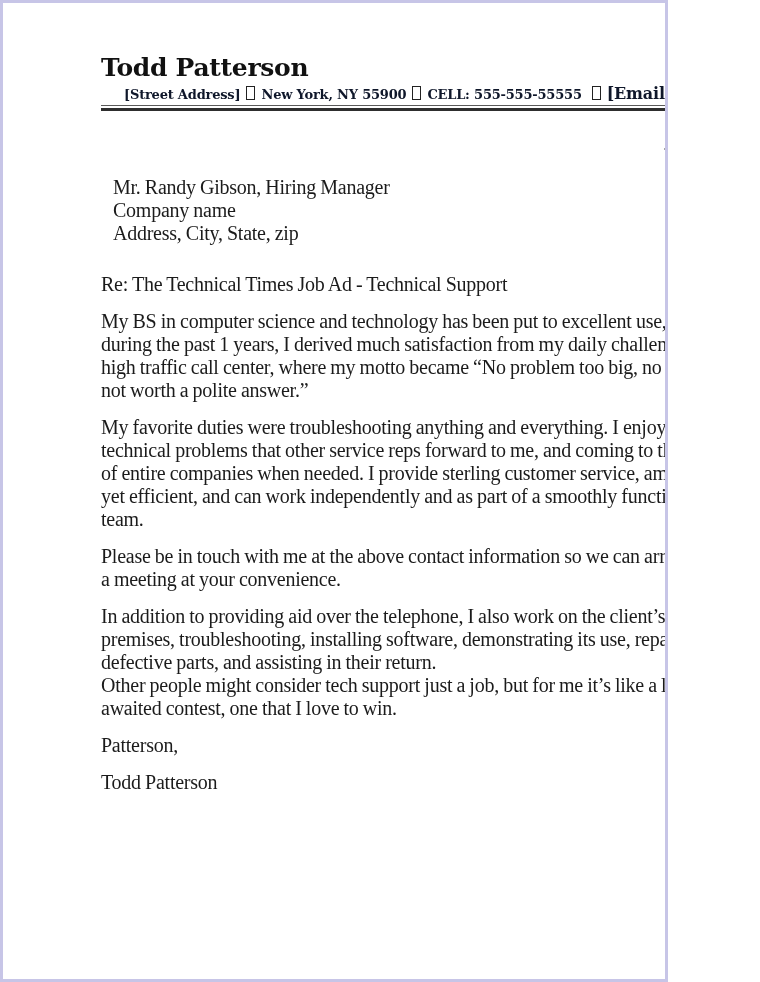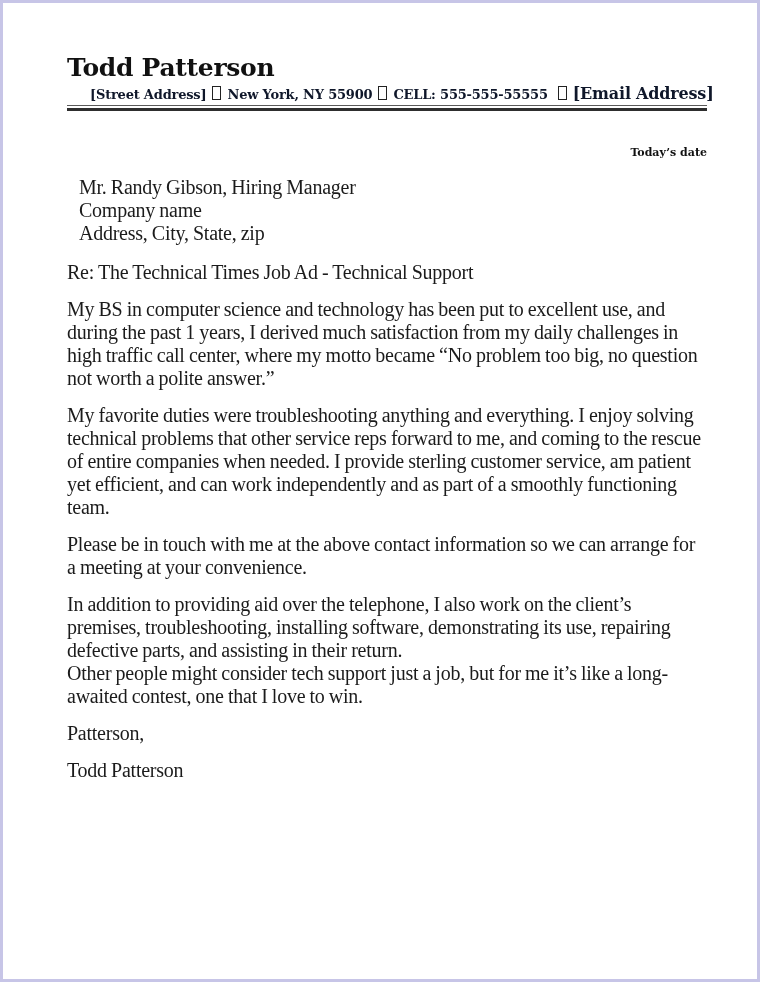--- a/index.html
+++ b/index.html
@@ -1,24 +1,24 @@
 <!DOCTYPE html>
 <html><head>
 <meta charset="utf-8">
 <style>
   html, body { margin: 0; padding: 0; background: #ffffff; }
 
   .page {
     position: relative;
-    width: 760px;
+    width: 668px;
     height: 982px;
     box-sizing: border-box;
     background: #ffffff;
     border: 3px solid #c7c5e7;
-    padding: 50px 50px 0 64px;
+    padding: 50px 50px 0 98px;
     overflow: hidden;
     font-family: "Liberation Serif", serif;
     color: #1b1b1b;
   }
 
   
   .letterhead { width: 640px; }
 
   .name {
     font-family: "DejaVu Serif", serif;
@@ -80,21 +80,21 @@
     letter-spacing: -0.25px;
     word-spacing: -0.5px;
   }
 
   .recipient {
     margin: 12px;
     white-space: pre-line;
   }
 
   .para { margin: 14px 0 0 0; white-space: pre-line; }
-  .subject { margin-top: 16px; }
+  .subject { margin-top: 28px; }
 </style>
 </head>
 <body>
 
 <div class="page">
 
   <div class="letterhead">
     <div class="name">Todd Patterson</div>
 
     <div class="contact-line">

